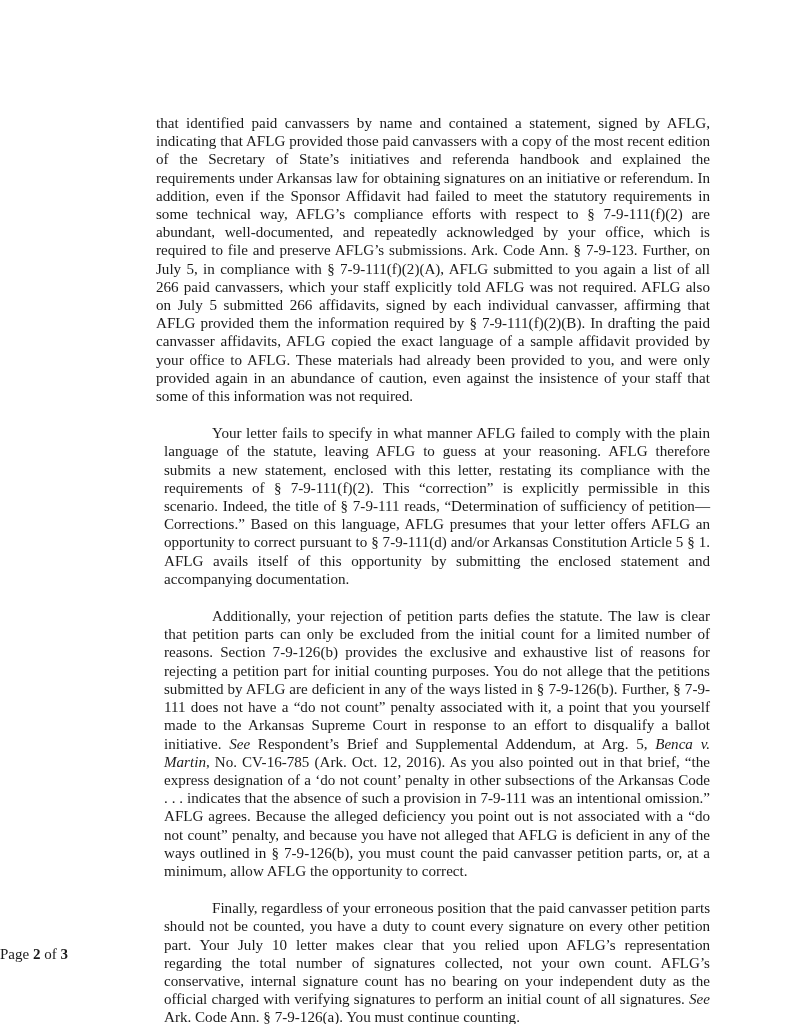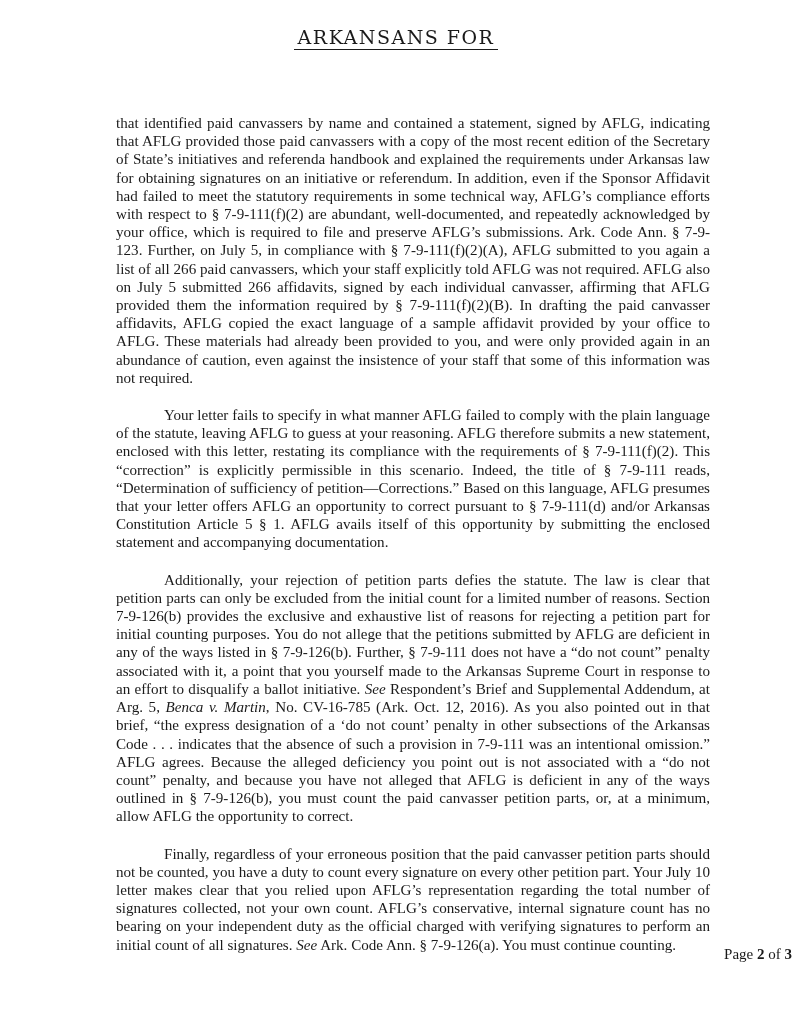--- a/index.html
+++ b/index.html
@@ -49,44 +49,45 @@
       width: 594px;
       font-size: 15.1px;
       line-height: 18.2px;
       text-align: justify;
     }
     .para {
       margin: 0 0 19px 0;
     }
     .para.indent {
       text-indent: 48px;
+      margin-left: 48px;
     }
     .para.first {
       text-indent: 0;
+      margin-left: 40px;
     }
     em {
     }
     .footer {
       position: absolute;
       top: 946px;
       left: 0;
       width: 792px;
-      text-align: right;
+      text-align: left;
       font-size: 15px;
     }
     .footer b {
       font-weight: bold;
     }
   </style>
 </head>
 <body>
 
 <div class="letterhead">
   <div class="lh-block">
-    <span class="lh-line1">ARKANSANS FOR</span>
   </div>
 </div>
 
 <div class="body-text">
   <p class="para first">that identified paid canvassers by name and contained a statement, signed by AFLG, indicating that AFLG provided those paid canvassers with a copy of the most recent edition of the Secretary of State’s initiatives and referenda handbook and explained the requirements under Arkansas law for obtaining signatures on an initiative or referendum. In addition, even if the Sponsor Affidavit had failed to meet the statutory requirements in some technical way, AFLG’s compliance efforts with respect to § 7-9-111(f)(2) are abundant, well-documented, and repeatedly acknowledged by your office, which is required to file and preserve AFLG’s submissions. Ark. Code Ann. § 7-9-123. Further, on July 5, in compliance with § 7-9-111(f)(2)(A), AFLG submitted to you again a list of all 266 paid canvassers, which your staff explicitly told AFLG was not required. AFLG also on July 5 submitted 266 affidavits, signed by each individual canvasser, affirming that AFLG provided them the information required by § 7-9-111(f)(2)(B). In drafting the paid canvasser affidavits, AFLG copied the exact language of a sample affidavit provided by your office to AFLG. These materials had already been provided to you, and were only provided again in an abundance of caution, even against the insistence of your staff that some of this information was not required.</p>
 
   <p class="para indent">Your letter fails to specify in what manner AFLG failed to comply with the plain language of the statute, leaving AFLG to guess at your reasoning. AFLG therefore submits a new statement, enclosed with this letter, restating its compliance with the requirements of § 7-9-111(f)(2). This “correction” is explicitly permissible in this scenario. Indeed, the title of § 7-9-111 reads, “Determination of sufficiency of petition—Corrections.” Based on this language, AFLG presumes that your letter offers AFLG an opportunity to correct pursuant to § 7-9-111(d) and/or Arkansas Constitution Article 5 § 1. AFLG avails itself of this opportunity by submitting the enclosed statement and accompanying documentation.</p>
 
   <p class="para indent"><span>Additionally, your rejection of petition parts defies the statute. The law is clear that petition parts can only be excluded from the initial count for a limited number of reasons. Section 7-9-126(b) provides the exclusive and exhaustive list of reasons for rejecting a petition part for initial counting purposes. You do not allege that the petitions submitted by AFLG are deficient in any of the ways listed in § 7-9-126(b). Further, § 7-9-111 does not have a “do not count” penalty associated with it, a point that you yourself made to the Arkansas Supreme Court in response to an effort to disqualify a ballot initiative. </span><em>See</em><span> Respondent’s Brief and Supplemental Addendum, at Arg. 5, </span><em>Benca v. Martin</em><span>, No. CV-16-785 (Ark. Oct. 12, 2016). As you also pointed out in that brief, “the express designation of a ‘do not count’ penalty in other subsections of the Arkansas Code . . . indicates that the absence of such a provision in 7-9-111 was an intentional omission.” AFLG agrees. Because the alleged deficiency you point out is not associated with a “do not count” penalty, and because you have not alleged that AFLG is deficient in any of the ways outlined in § 7-9-126(b), you must count the paid canvasser petition parts, or, at a minimum, allow AFLG the opportunity to correct.</span></p>
 

